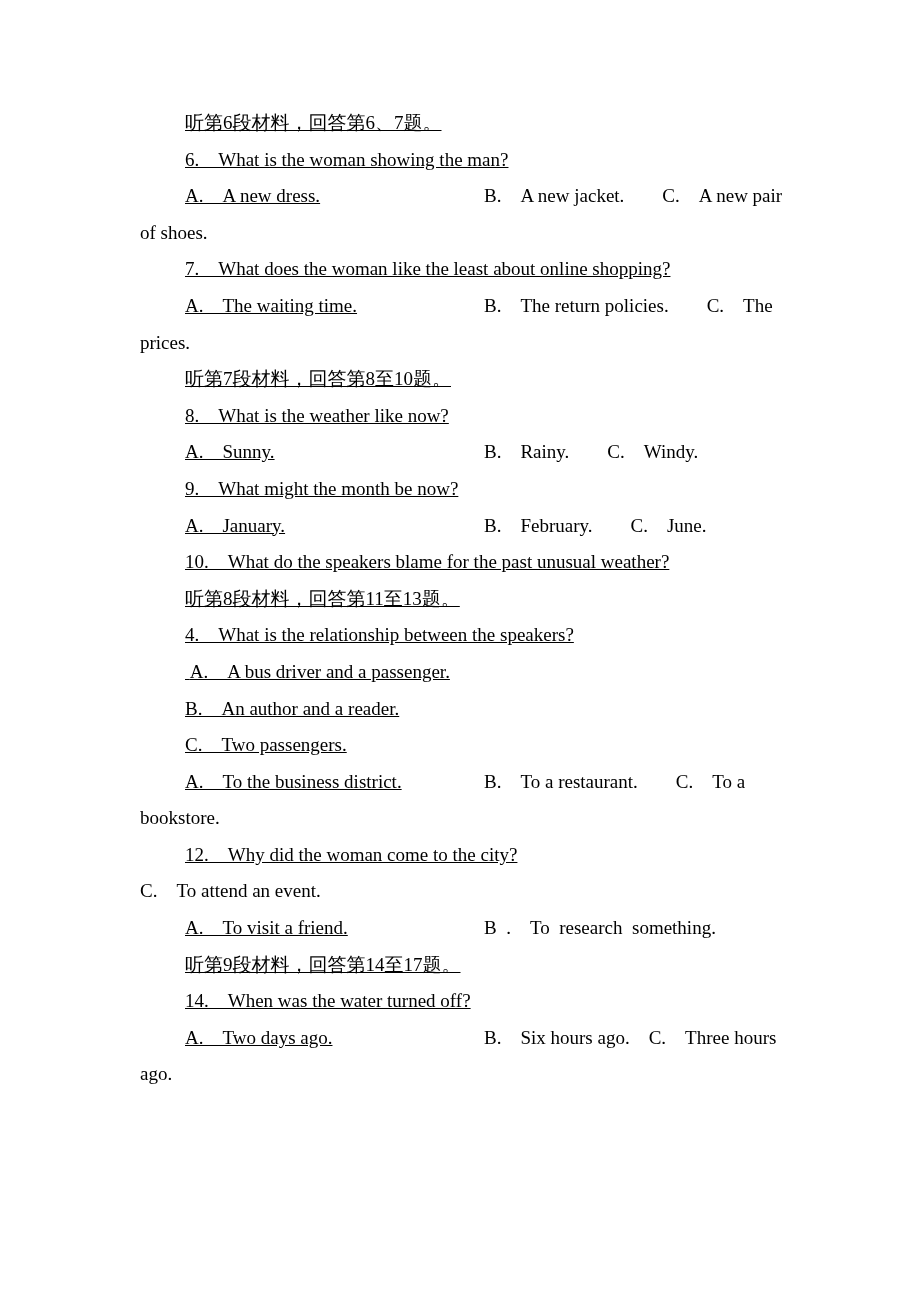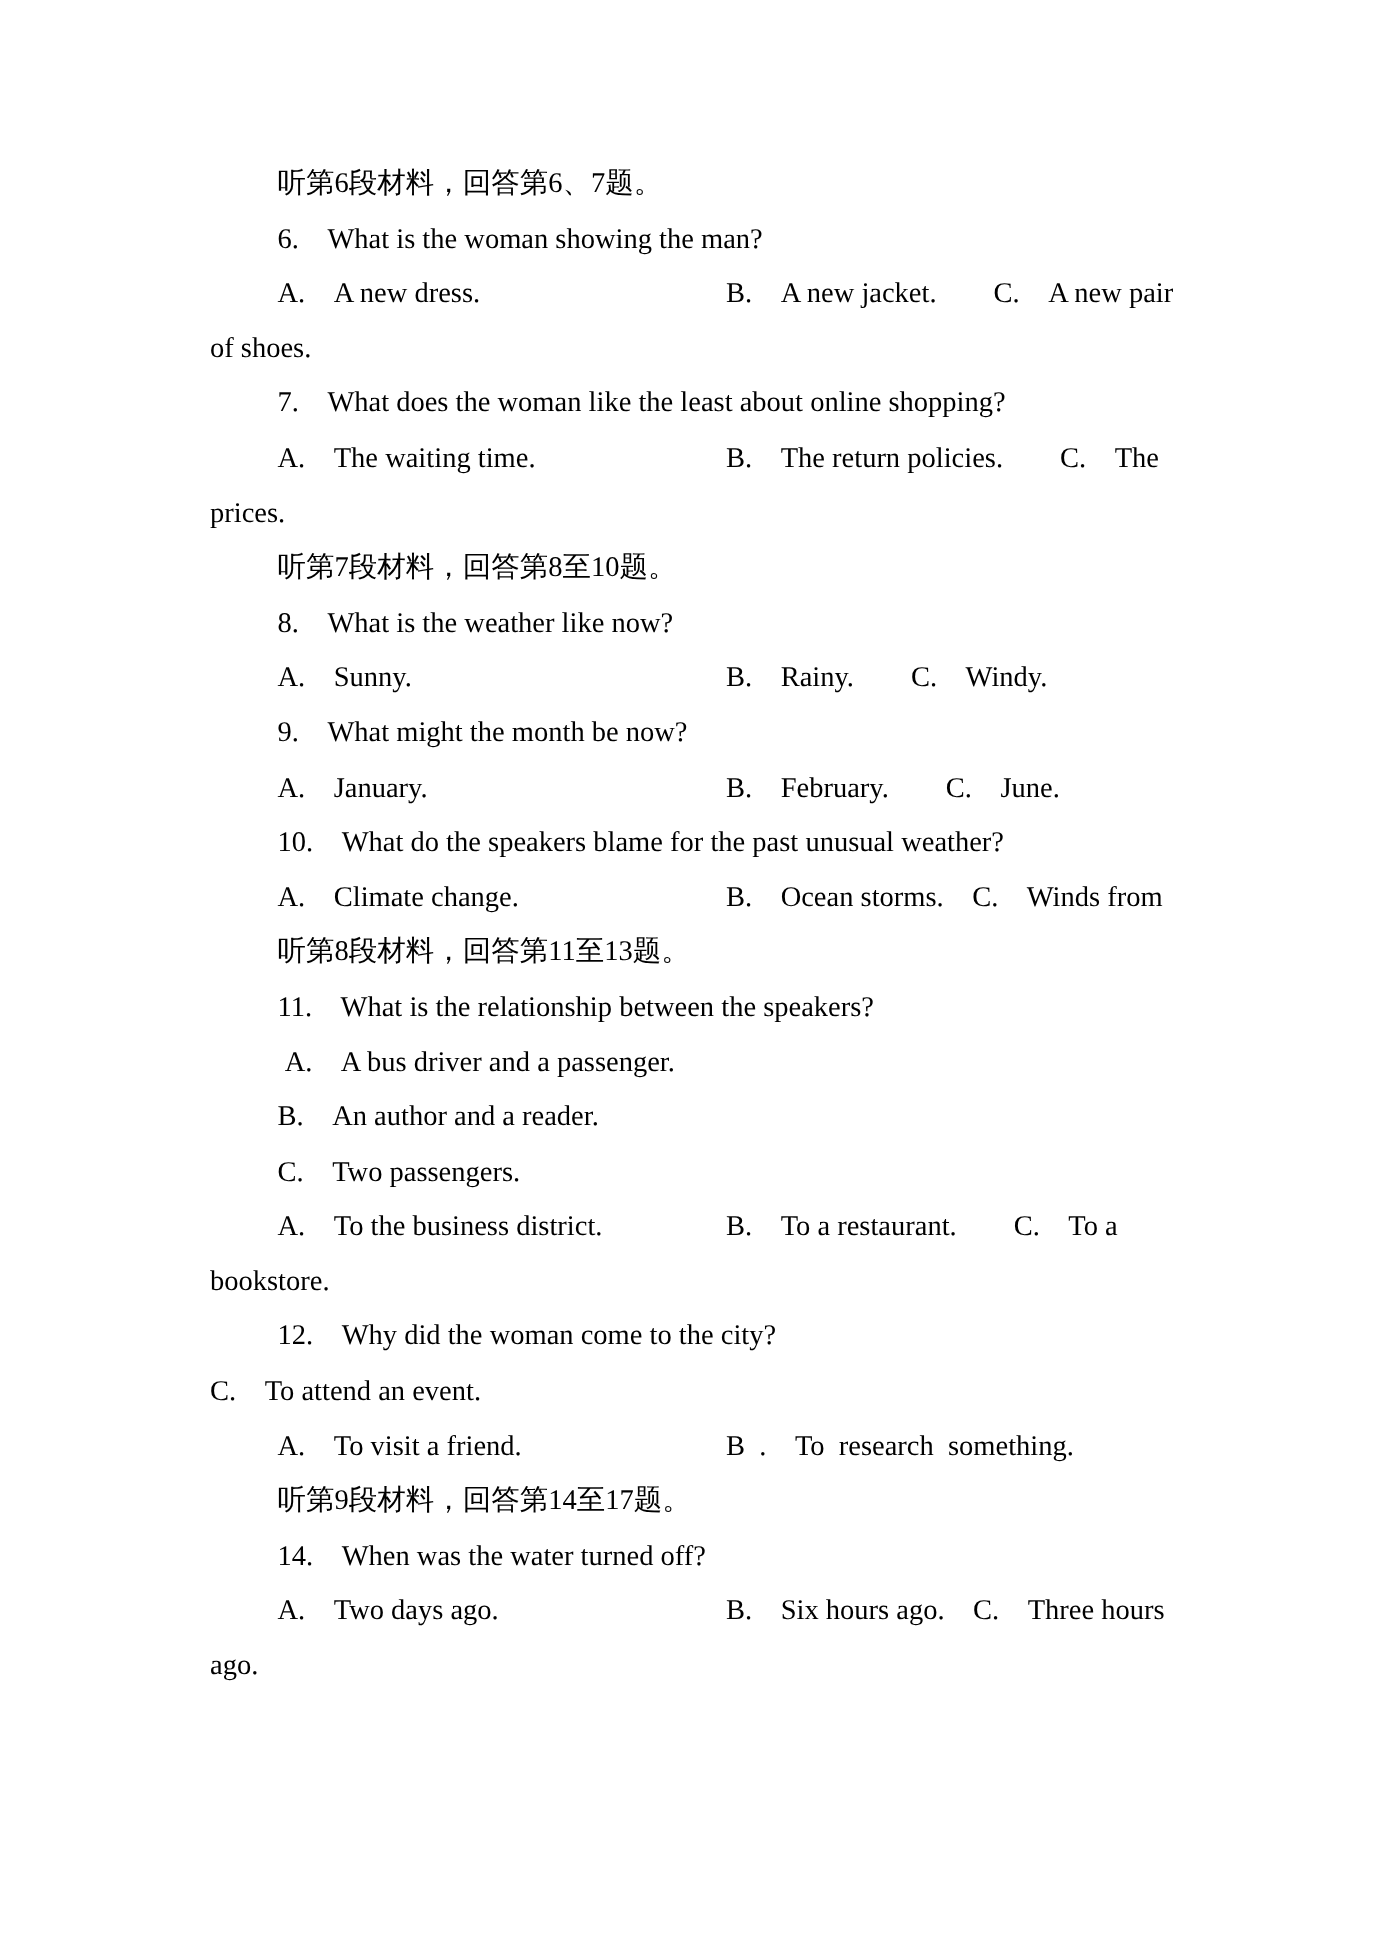--- a/index.html
+++ b/index.html
@@ -20,21 +20,21 @@
     top: 105px;
     width: 656px;
     font-size: 19px;
     line-height: 36.6px;
   }
   .line {
     position: relative;
     white-space: pre-wrap;
     min-height: 36.6px;
   }
-  .line.indent { padding-left: 45px; }
+  .line.indent { padding-left: 45px; text-decoration: underline; }
   .opt-bc {
     position: absolute;
     left: 344px;
     top: 0;
     white-space: pre;
   }
 </style>
 </head>
 <body>
 
@@ -46,23 +46,22 @@
       <div class="line">of shoes.</div>
       <div class="line indent">7. What does the woman like the least about online shopping?</div>
       <div class="line indent"><span>A. The waiting time.</span><span class="opt-bc">B. The return policies.  C. The</span></div>
       <div class="line">prices.</div>
       <div class="line indent">听第7段材料，回答第8至10题。</div>
       <div class="line indent">8. What is the weather like now?</div>
       <div class="line indent"><span>A. Sunny.</span><span class="opt-bc">B. Rainy.  C. Windy.</span></div>
       <div class="line indent">9. What might the month be now?</div>
       <div class="line indent"><span>A. January.</span><span class="opt-bc">B. February.  C. June.</span></div>
       <div class="line indent">10. What do the speakers blame for the past unusual weather?</div>
-      <div class="line indent"><span>A. Climate change.</span><span class="opt-bc">B. Ocean storms. C. Winds from</span></div>
       <div class="line indent">听第8段材料，回答第11至13题。</div>
-      <div class="line indent">11. What is the relationship between the speakers?</div>
+      <div class="line indent">4. What is the relationship between the speakers?</div>
       <div class="line indent"> A. A bus driver and a passenger.</div>
       <div class="line indent">B. An author and a reader.</div>
       <div class="line indent">C. Two passengers.</div>
       <div class="line indent"><span>A. To the business district.</span><span class="opt-bc">B. To a restaurant.  C. To a</span></div>
       <div class="line">bookstore.</div>
       <div class="line indent">12. Why did the woman come to the city?</div>
       <div class="line">C. To attend an event.</div>
       <div class="line indent"><span>A. To visit a friend.</span><span class="opt-bc">B . To research something.</span></div>
       <div class="line indent">听第9段材料，回答第14至17题。</div>
       <div class="line indent">14. When was the water turned off?</div>

